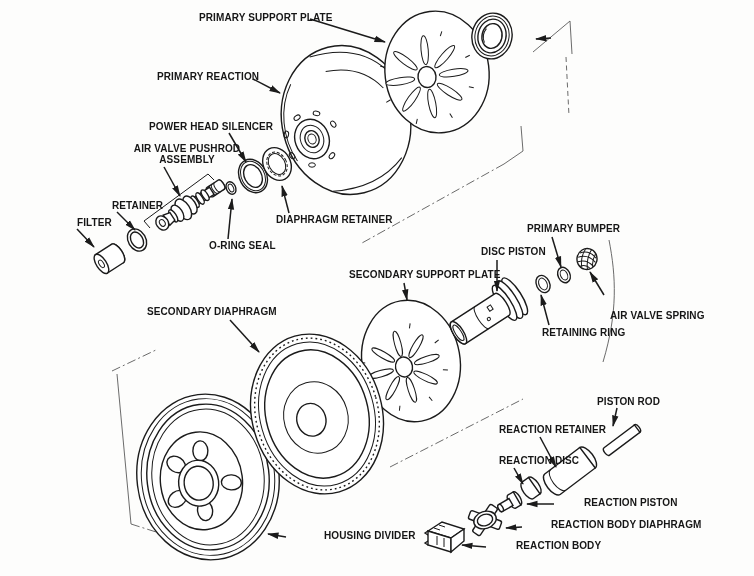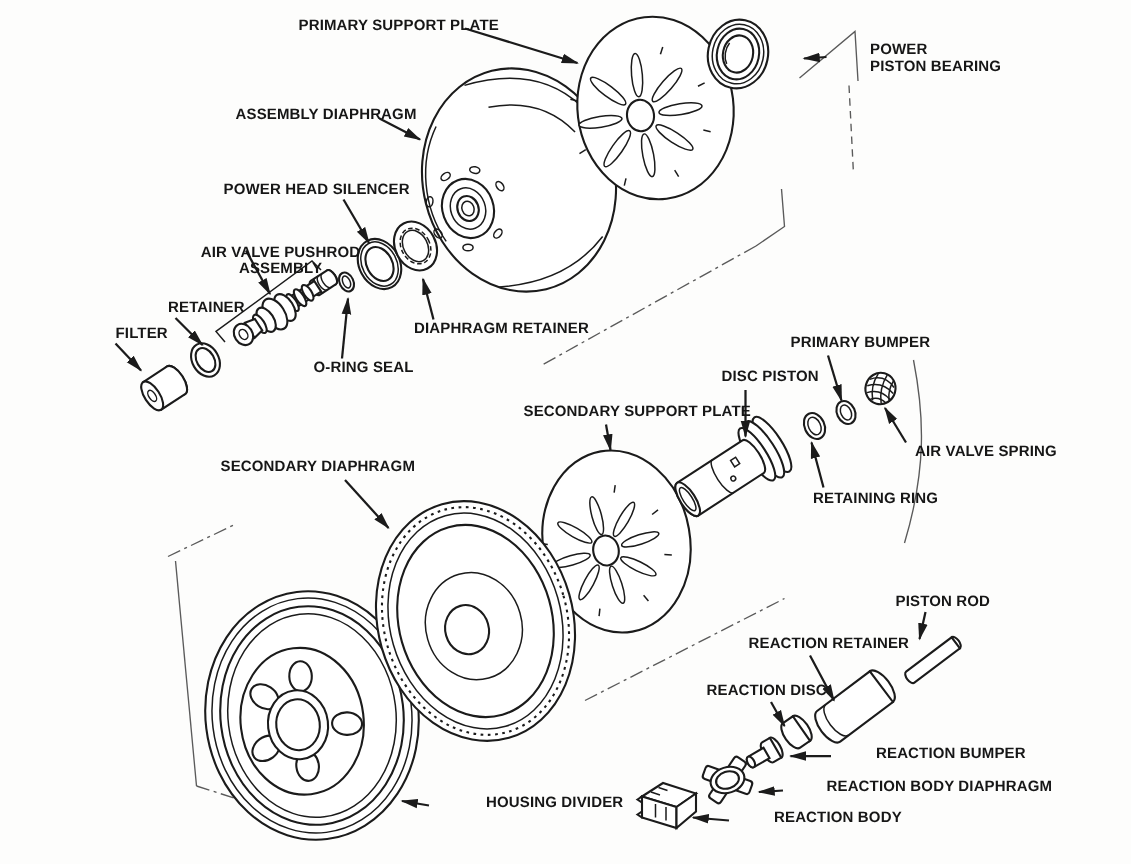--- a/index.html
+++ b/index.html
@@ -9,21 +9,21 @@
   }
   #stage svg{position:absolute;left:0;top:0;}
   .lbl{
     position:absolute;
     font:700 10px/10.5px "Liberation Sans",sans-serif;
     color:#161616;
     letter-spacing:.1px;
     white-space:pre-line;
     padding-left:27px;
   }
-  .lbl.center{text-align:center;margin-top:20px;}
+  .lbl.center{text-align:center;}
   
   .p  {fill:#ffffff;stroke:#1b1b1b;stroke-width:1.4;}
   .p2 {fill:#ffffff;stroke:#1b1b1b;stroke-width:1;}
   .ln {fill:none;stroke:#1b1b1b;stroke-width:1.4;}
   .thin{stroke-width:1;}
   .cons{fill:none;stroke:#5a5a5a;stroke-width:.9;}
   .leader{stroke:#1b1b1b;stroke-width:1.5;fill:none;}
 </style>
 </head>
 <body>
@@ -291,37 +291,35 @@
     <line class="leader" x1="540" y1="437" x2="556" y2="467" marker-end="url(#ah)"></line>
     <line class="leader" x1="514" y1="468" x2="523" y2="484" marker-end="url(#ah)"></line>
     <line class="leader" x1="554" y1="504" x2="527" y2="504" marker-end="url(#ah)"></line>
     <line class="leader" x1="522" y1="527" x2="506" y2="528" marker-end="url(#ah)"></line>
     <line class="leader" x1="486" y1="547" x2="462" y2="545" marker-end="url(#ah)"></line>
     <line class="leader" x1="286" y1="537" x2="268" y2="534" marker-end="url(#ah)"></line>
   </g>
 </svg>
 
 <div class="lbl" style="left:172px;top:13px">PRIMARY SUPPORT PLATE</div>
-<div class="lbl" style="left:553px;top:29px">POWER
-PISTON BEARING</div>
-<div class="lbl" style="left:130px;top:72px">ASSEMBLY DIAPHRAGM</div>
+<div class="lbl" style="left:130px;top:72px">PRIMARY REACTION</div>
 <div class="lbl" style="left:122px;top:122px">POWER HEAD SILENCER</div>
 <div class="lbl center" style="left:100px;top:144px;width:120px">AIR VALVE PUSHROD
 ASSEMBLY</div>
 <div class="lbl" style="left:85px;top:201px">RETAINER</div>
 <div class="lbl" style="left:50px;top:218px">FILTER</div>
 <div class="lbl" style="left:182px;top:241px">O-RING SEAL</div>
 <div class="lbl" style="left:249px;top:215px">DIAPHRAGM RETAINER</div>
 <div class="lbl" style="left:500px;top:224px">PRIMARY BUMPER</div>
 <div class="lbl" style="left:454px;top:247px">DISC PISTON</div>
 <div class="lbl" style="left:322px;top:270px">SECONDARY SUPPORT PLATE</div>
-<div class="lbl" style="left:583px;top:297px">AIR VALVE SPRING</div>
+<div class="lbl" style="left:583px;top:311px">AIR VALVE SPRING</div>
 <div class="lbl" style="left:515px;top:328px">RETAINING RING</div>
 <div class="lbl" style="left:120px;top:307px">SECONDARY DIAPHRAGM</div>
 <div class="lbl" style="left:570px;top:397px">PISTON ROD</div>
 <div class="lbl" style="left:472px;top:425px">REACTION RETAINER</div>
-<div class="lbl" style="left:444px;top:456px">REACTION DISC</div>
-<div class="lbl" style="left:557px;top:498px">REACTION BUMPER</div>
+<div class="lbl" style="left:472px;top:456px">REACTION DISC</div>
+<div class="lbl" style="left:557px;top:498px">REACTION PISTON</div>
 <div class="lbl" style="left:524px;top:520px">REACTION BODY DIAPHRAGM</div>
 <div class="lbl" style="left:489px;top:541px">REACTION BODY</div>
 <div class="lbl" style="left:297px;top:531px">HOUSING DIVIDER</div>
 
 </div>
 
 </body></html>

